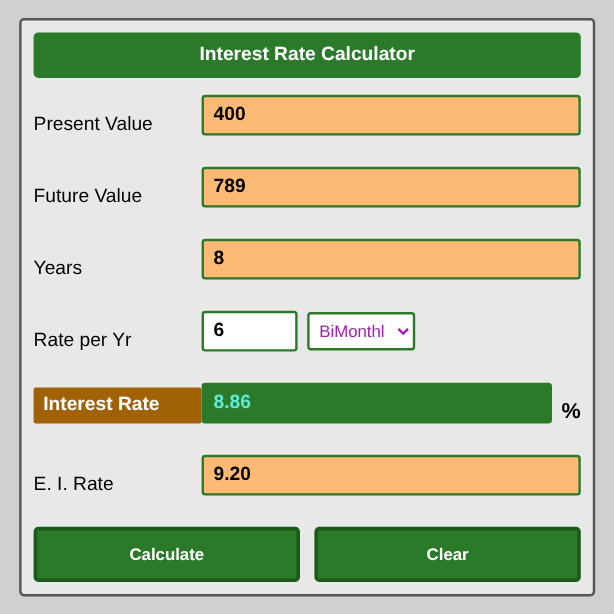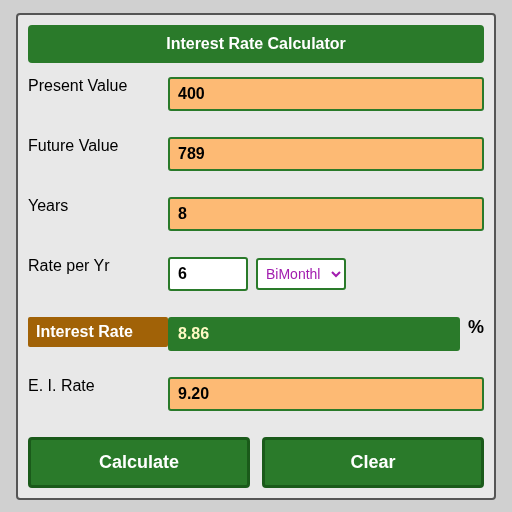--- a/index.html
+++ b/index.html
@@ -32,21 +32,21 @@
       text-align: center;
       font-size: 16px;
       font-weight: bold;
       padding: 10px 16px;
       border-radius: 4px;
       margin-bottom: 14px;
     }
 
     .row {
       display: flex;
-      align-items: flex-start;
+      align-items: flex-end;
       margin-bottom: 26px;
     }
 
     .label {
       font-size: 16px;
       font-weight: normal;
       color: #000;
       width: 140px;
       flex-shrink: 0;
     }
@@ -66,21 +66,21 @@
       padding: 6px 8px;
       font-size: 16px;
       font-weight: bold;
       color: #000;
       background: #fdba74;
       flex: 1;
     }
 
     .input-field.result {
       background: #2a7a2a;
-      color: #fef9c3;
+      color: #5eead4;
     }
 
     .times-row {
       display: flex;
       align-items: center;
       gap: 8px;
     }
 
     .times-input {
       border: 2px solid #2a7a2a;
@@ -112,21 +112,21 @@
     .buttons-row {
       display: flex;
       gap: 12px;
       margin-top: 16px;
       justify-content: center;
     }
 
     .btn {
       background: #2a7a2a;
       color: white;
-      font-size: 18px;
+      font-size: 14px;
       font-weight: bold;
       border: 3px solid #1a5a1a;
       border-radius: 4px;
       padding: 12px 40px;
       cursor: pointer;
       flex: 1;
     }
   </style>
 </head>
 <body>

